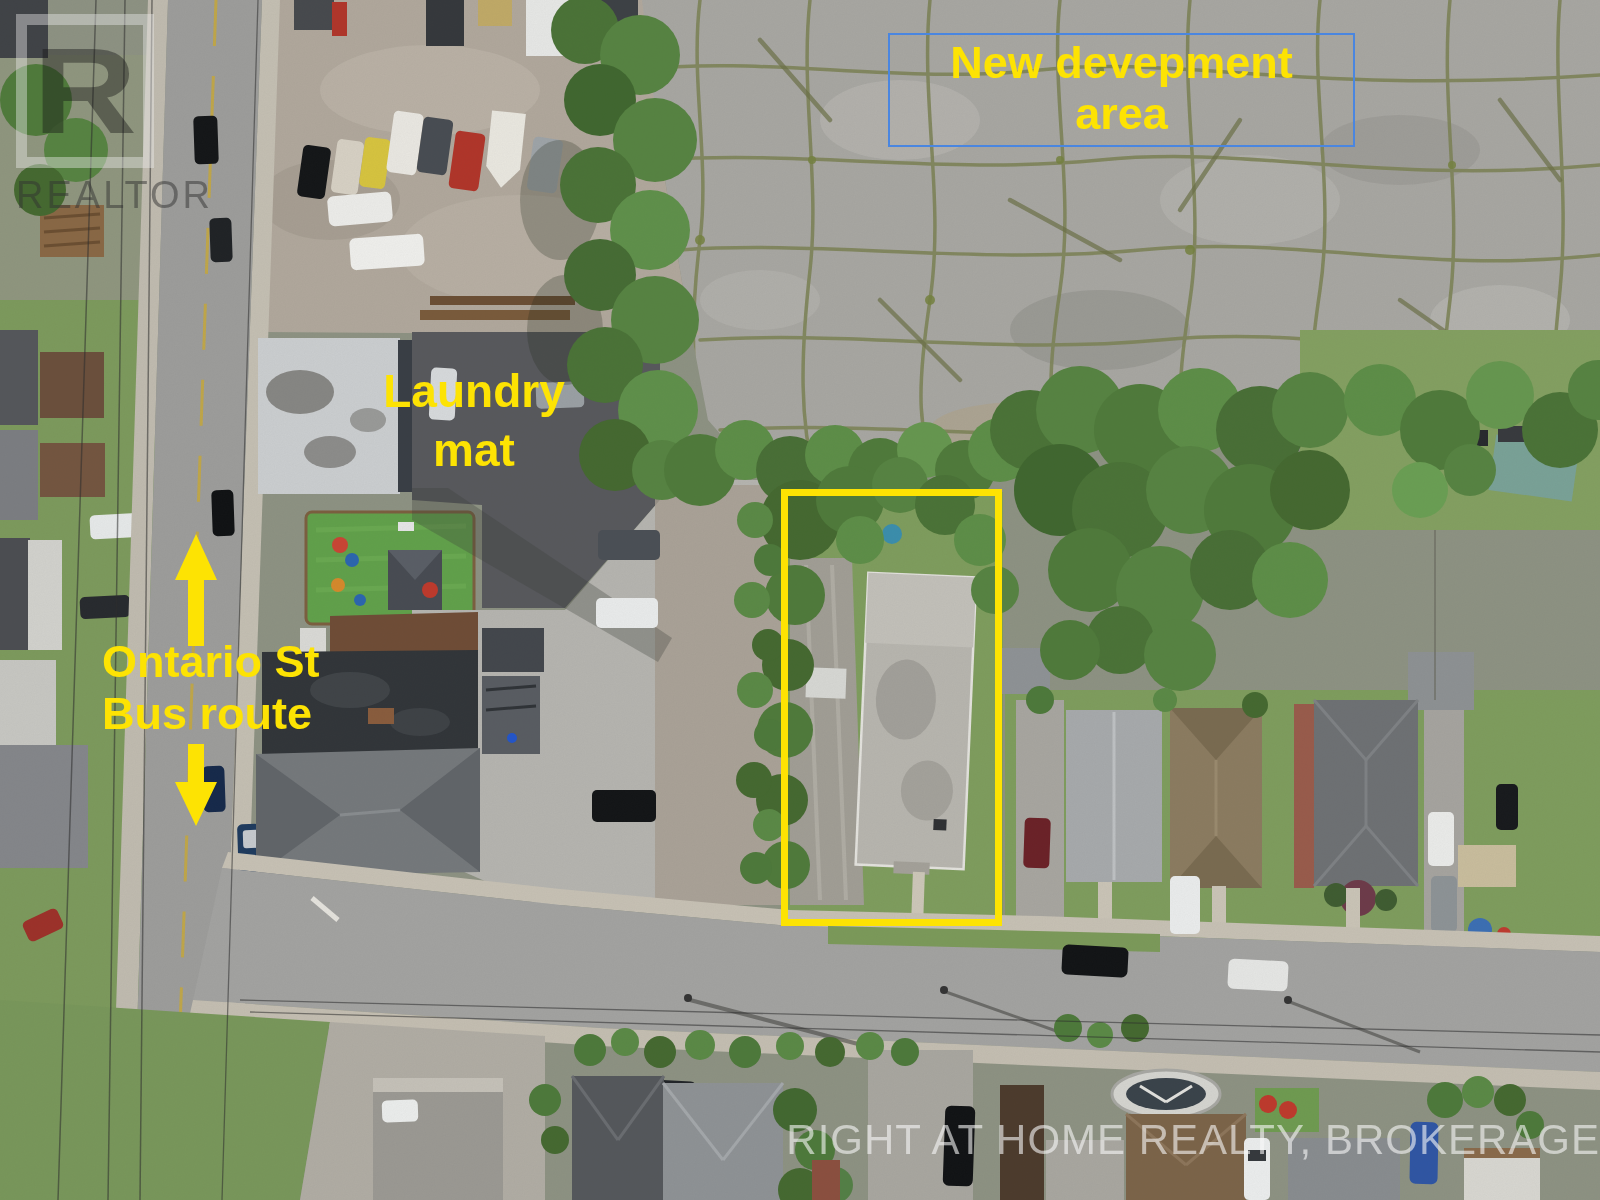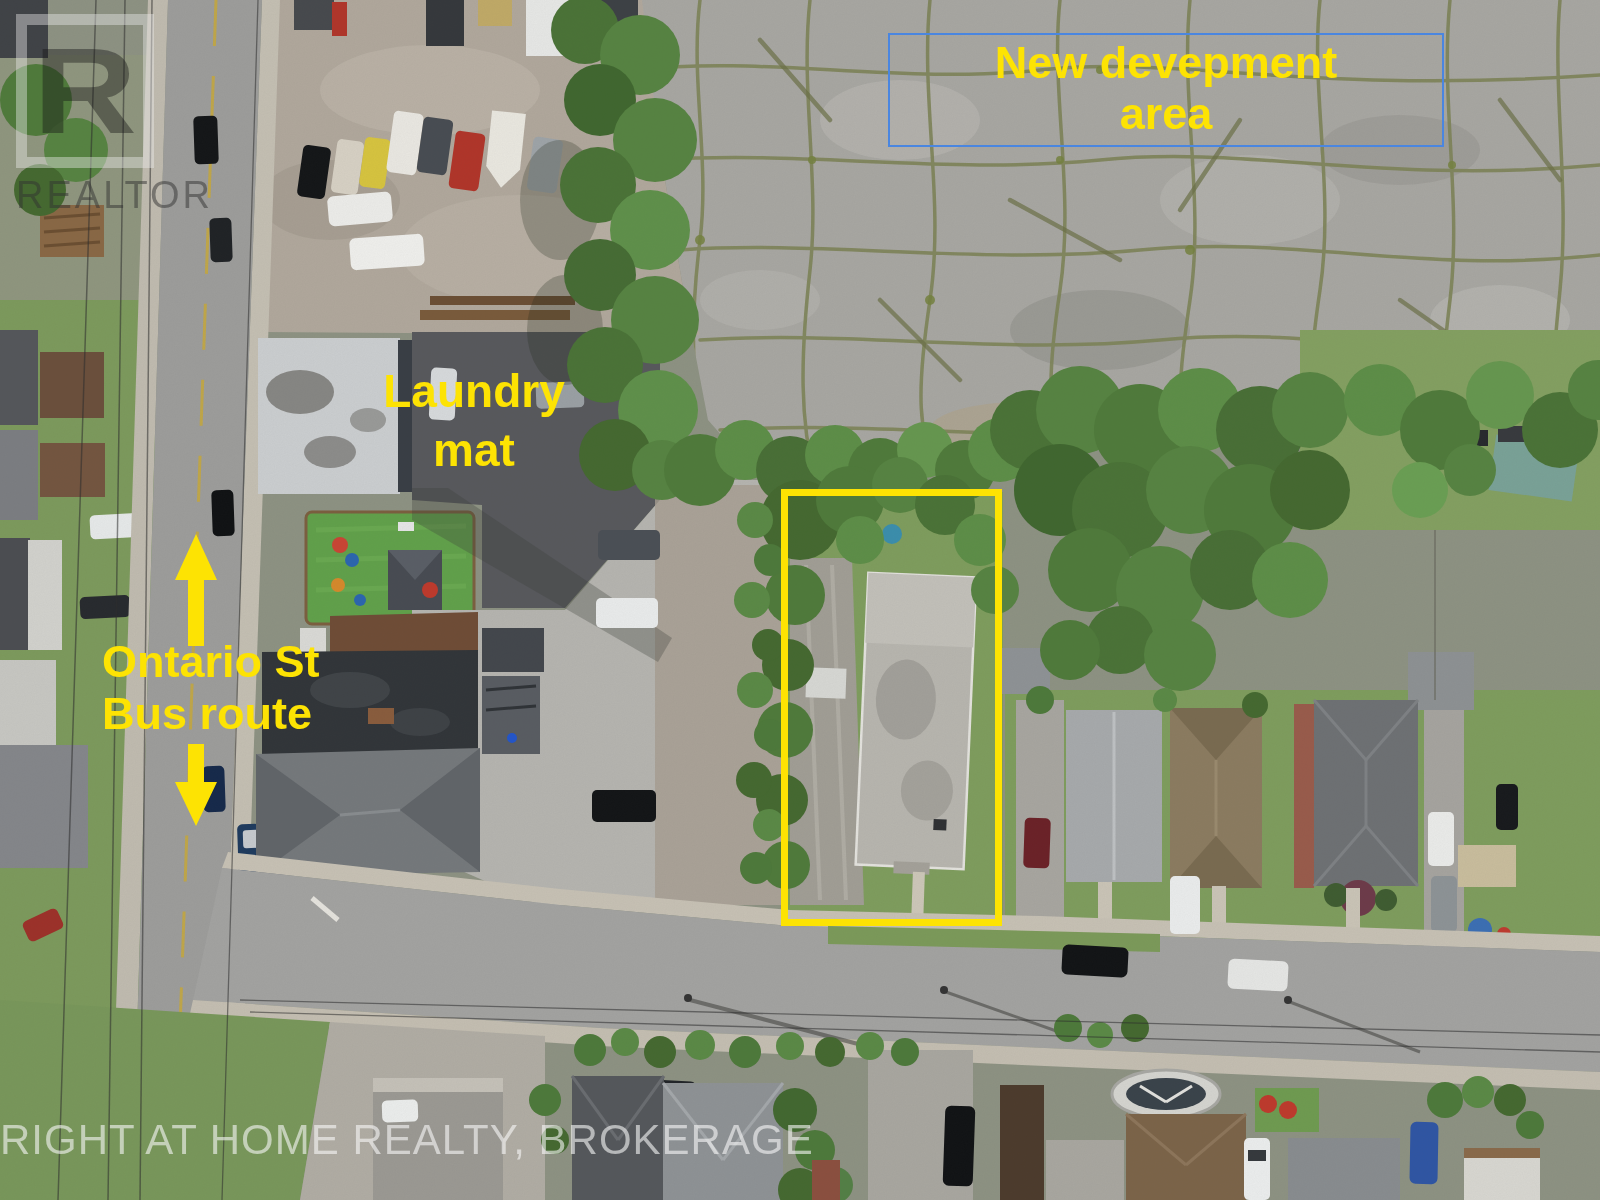--- a/index.html
+++ b/index.html
@@ -3,34 +3,34 @@
 <meta charset="utf-8">
 <style>
   :root{ --yellow:#fde303; --blue:#4a86e0; }
   html,body{margin:0;padding:0;background:#222;}
   .stage{position:relative;width:1600px;height:1200px;overflow:hidden;
          font-family:"Liberation Sans", sans-serif;background:#8e9383;}
   .photo{position:absolute;left:0;top:0;width:1600px;height:1200px;display:block;}
   .overlay{position:absolute;left:0;top:0;width:1600px;height:1200px;pointer-events:none;}
   .annot{position:absolute;font-weight:700;color:var(--yellow);
          white-space:pre-line;line-height:1.14;}
-  .dev-box{position:absolute;left:888px;top:33px;width:556px;height:114px;
+  .dev-box{position:absolute;left:888px;top:33px;width:467px;height:114px;
            border:2px solid var(--blue);box-sizing:border-box;}
   .dev-label{left:0;top:2px;width:100%;font-size:45px;text-align:center;position:absolute;}
   .laundry-label{left:368px;top:362px;width:212px;font-size:46px;text-align:center;line-height:1.28;}
   .street-label{left:102px;top:636px;font-size:45px;line-height:1.16;}
   .prop-outline{position:absolute;left:781px;top:489px;width:221px;height:437px;
                 border:7px solid var(--yellow);box-sizing:border-box;}
   .arrow{fill:var(--yellow);}
   .realtor-mark{position:absolute;left:16px;top:14px;}
   .r-frame{width:138px;height:154px;border:11px solid rgba(235,235,235,.42);
            display:flex;align-items:center;justify-content:center;box-sizing:border-box;}
   .r-letter{font-size:122px;font-weight:700;color:rgba(22,22,22,.42);transform:scaleX(1.18);}
   .r-word{margin-top:6px;font-size:38px;font-weight:400;letter-spacing:3px;color:rgba(50,50,50,.5);}
-  .brokerage{position:absolute;left:0;right:0;top:1116px;text-align:left;font-size:42px;
+  .brokerage{position:absolute;left:0;right:0;top:1116px;text-align:right;font-size:42px;
              font-weight:400;color:rgba(248,248,248,.6);letter-spacing:1px;}
 </style>
 </head>
 <body>
 
 <div class="stage">
 
 <svg class="photo" viewBox="0 0 1600 1200" xmlns="http://www.w3.org/2000/svg">
   <defs>
     <clipPath id="concClip">

